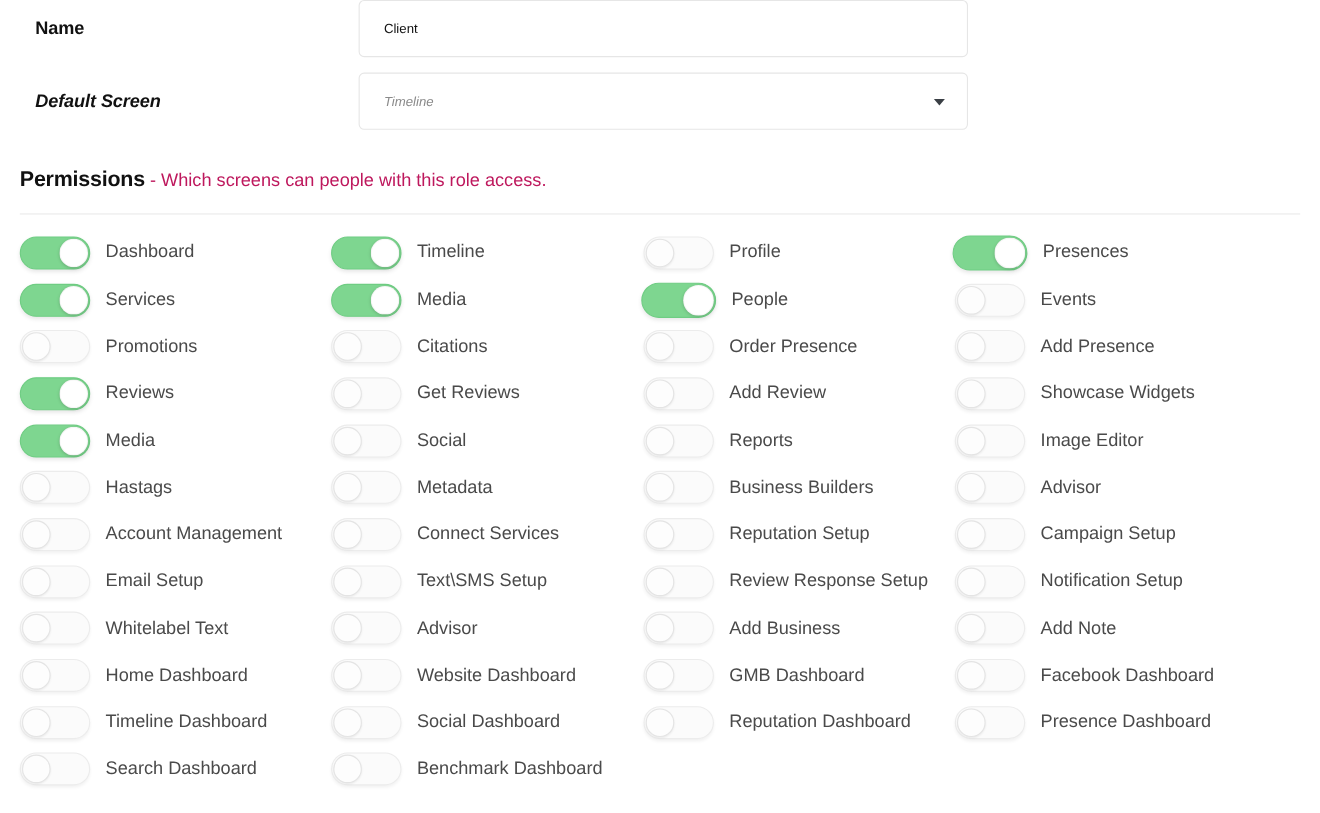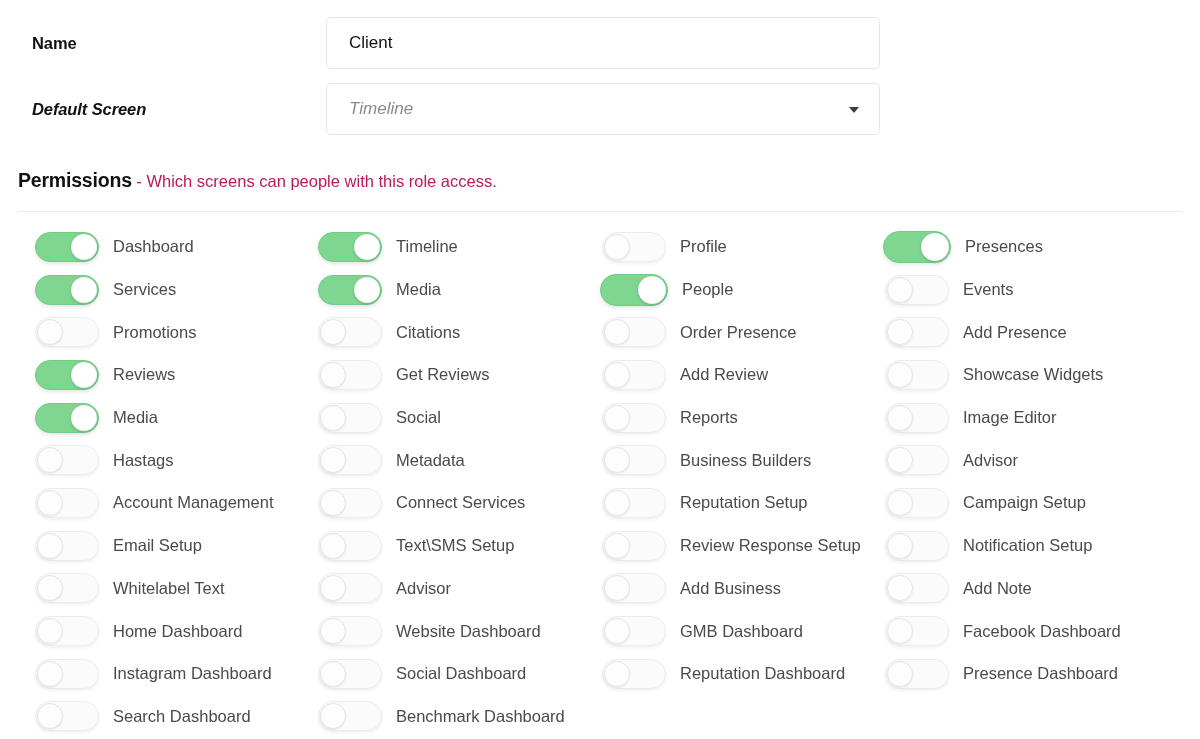--- a/index.html
+++ b/index.html
@@ -26,21 +26,21 @@
 
   
   .form-area {
     padding: 0 18px;
   }
   .form-row {
     display: flex;
     align-items: center;
     height: 52px;
   }
-  .form-row.row-name { margin-top: 17px; }
+  .form-row.row-name { }
   .form-row.row-screen { margin-top: 14px; font-style: italic; }
 
   .form-label {
     width: 308px;
     flex: 0 0 308px;
     font-size: 16.5px;
     font-weight: 700;
     color: #111111;
     letter-spacing: -0.1px;
     padding-left: 14px;
@@ -50,21 +50,21 @@
   .field {
     width: 554px;
     height: 52px;
     box-sizing: border-box;
     border: 1px solid #e6e6e6;
     border-radius: 5px;
     background: #ffffff;
     display: flex;
     align-items: center;
     padding: 0 22px;
-    font-size: 17px;
+    font-size: 12px;
     position: relative;
   }
   .field.text-field {
     color: #111111;
   }
   .field.select-field {
     color: #8a8a8a;
     cursor: pointer;
   }
   .select-caret {
@@ -99,21 +99,21 @@
 
   .divider {
     margin: 20px 18px 0 18px;
     height: 1px;
     background: #e9e9e9;
   }
 
   
   .perm-grid {
     margin: 14px 0 0 0;
-    padding: 0 35px;
+    padding: 0 18px;
     display: grid;
     grid-template-columns: 283px 284px 283px 1fr;
     grid-auto-rows: 42.7px;
     align-items: center;
   }
   .perm-item {
     display: flex;
     align-items: center;
     height: 42.7px;
   }
@@ -441,21 +441,21 @@
       <div class="perm-item">
         <div class="toggle">
           <div class="knob"></div>
         </div>
         <div class="perm-label">Facebook Dashboard</div>
       </div>
       <div class="perm-item">
         <div class="toggle">
           <div class="knob"></div>
         </div>
-        <div class="perm-label">Instagram Dashboard</div>
+        <div class="perm-label">Timeline Dashboard</div>
       </div>
       <div class="perm-item">
         <div class="toggle">
           <div class="knob"></div>
         </div>
         <div class="perm-label">Social Dashboard</div>
       </div>
       <div class="perm-item">
         <div class="toggle">
           <div class="knob"></div>

